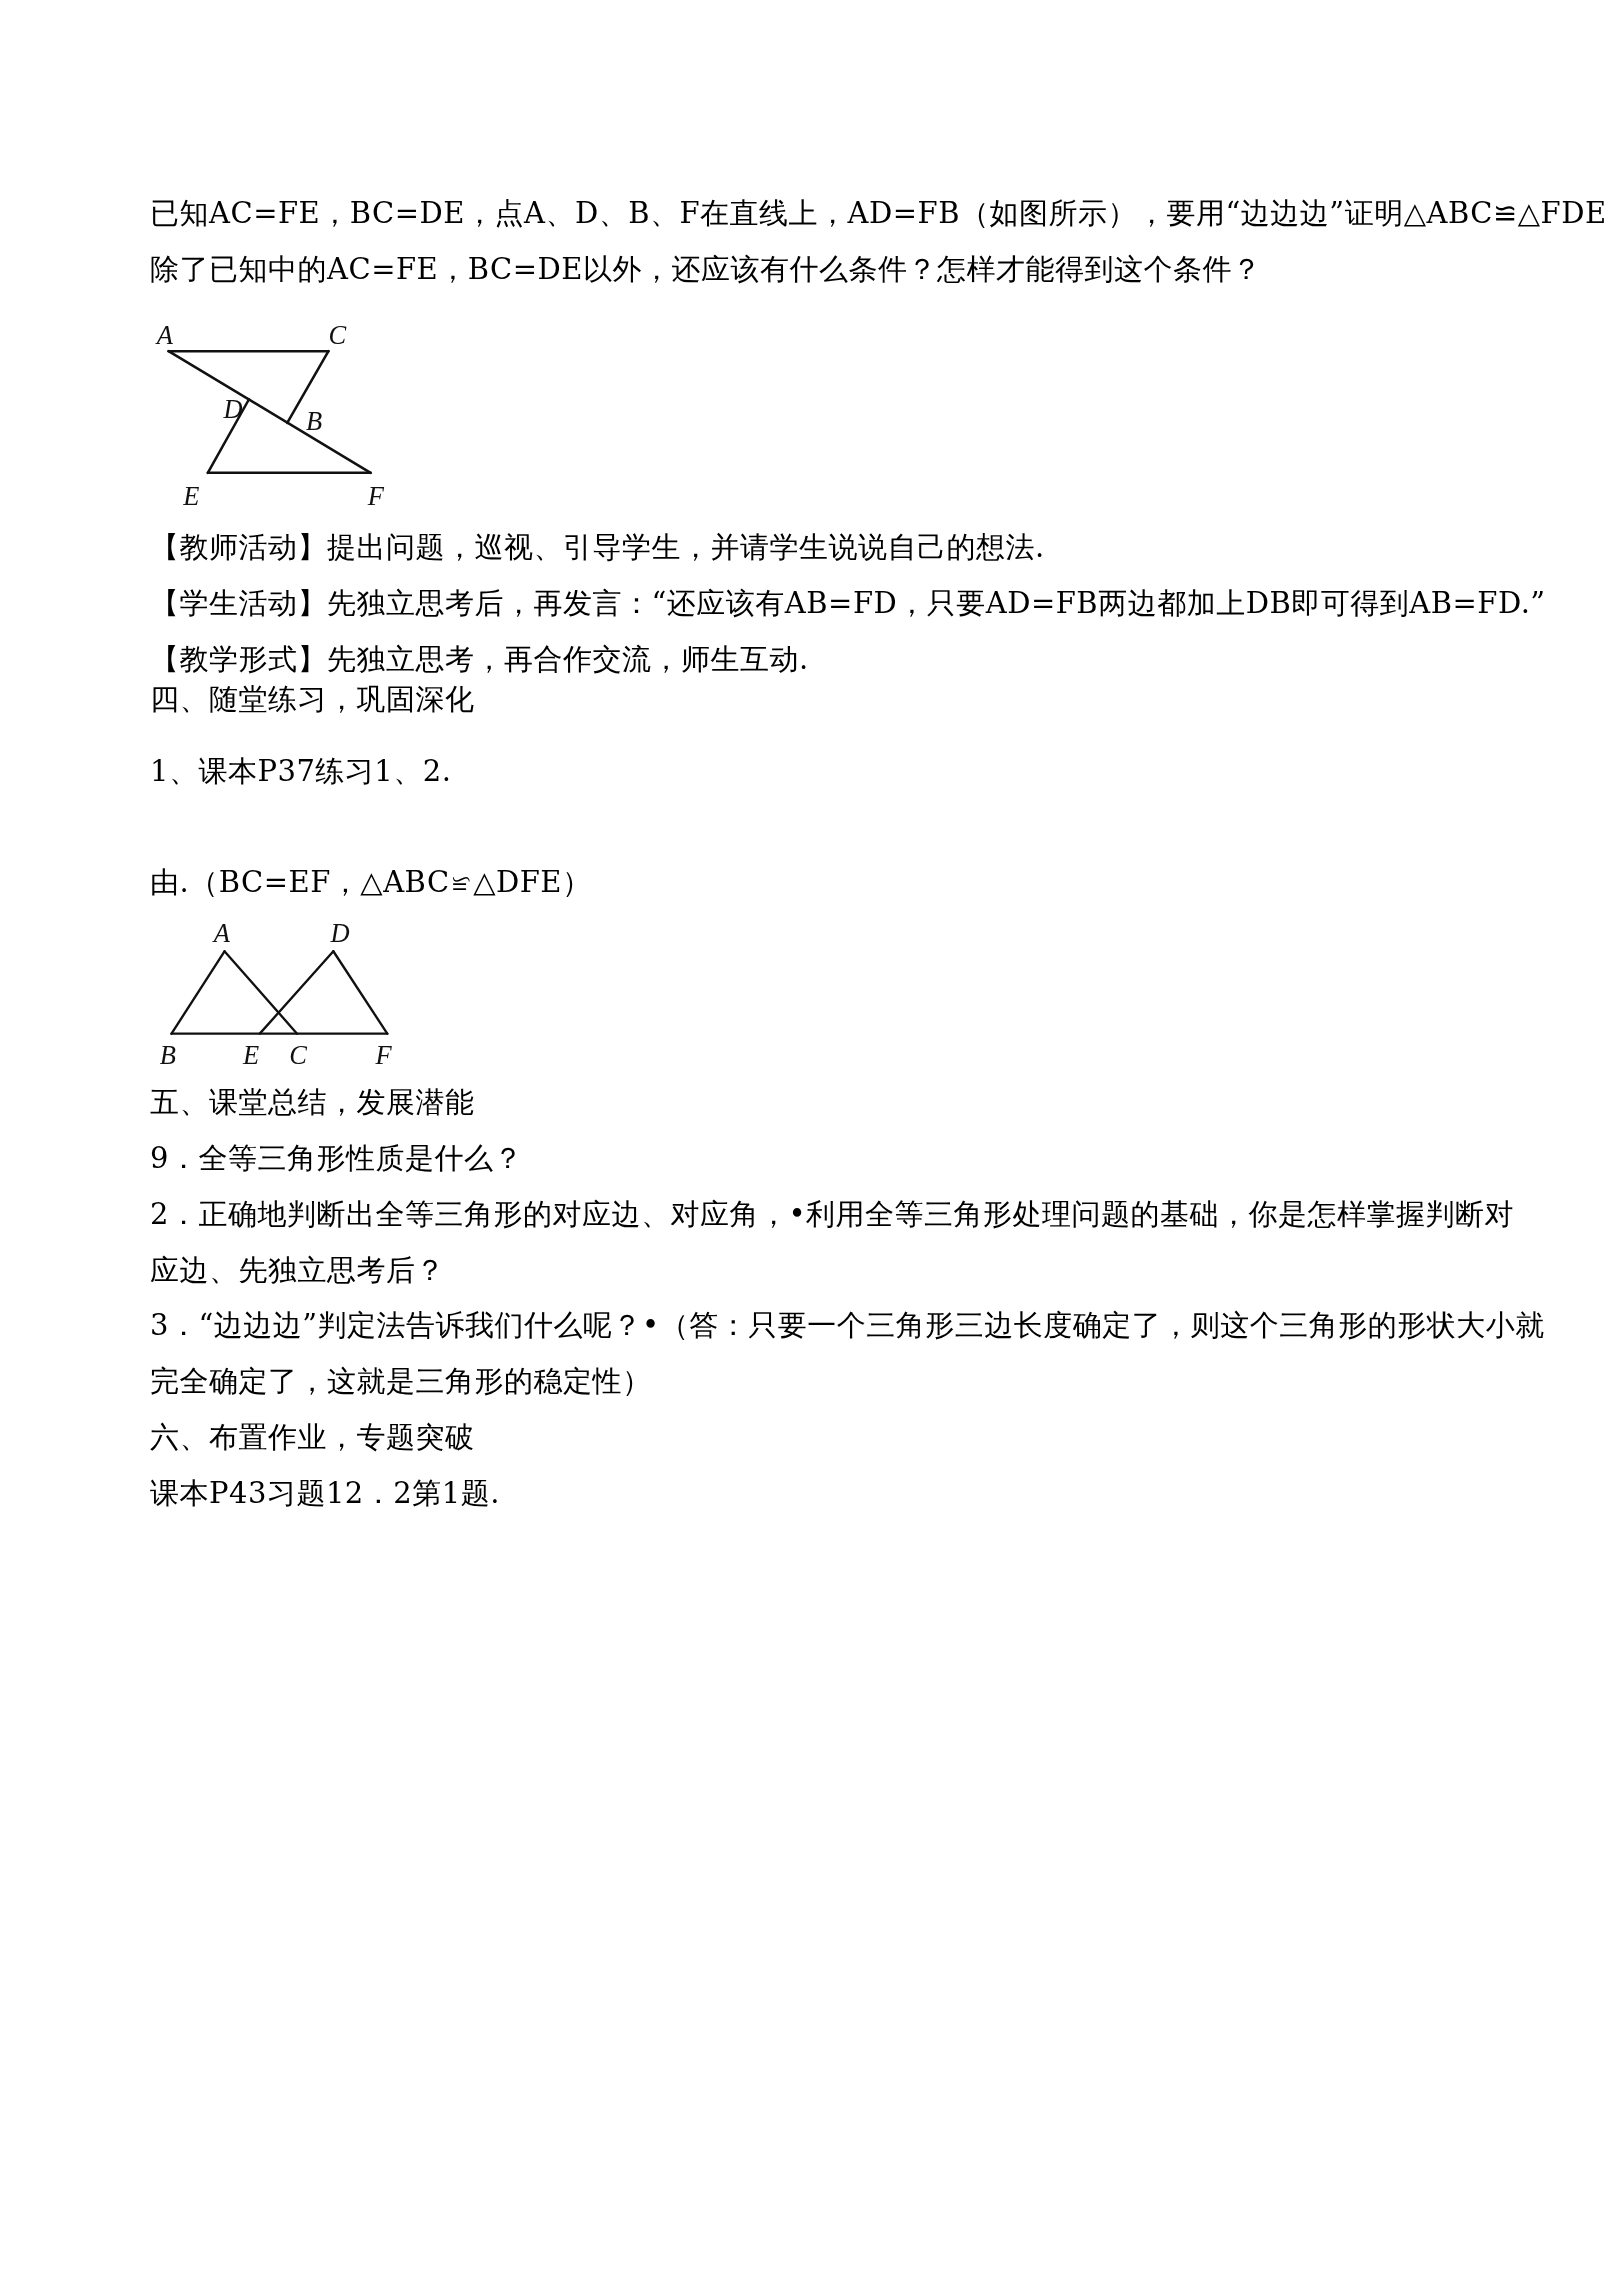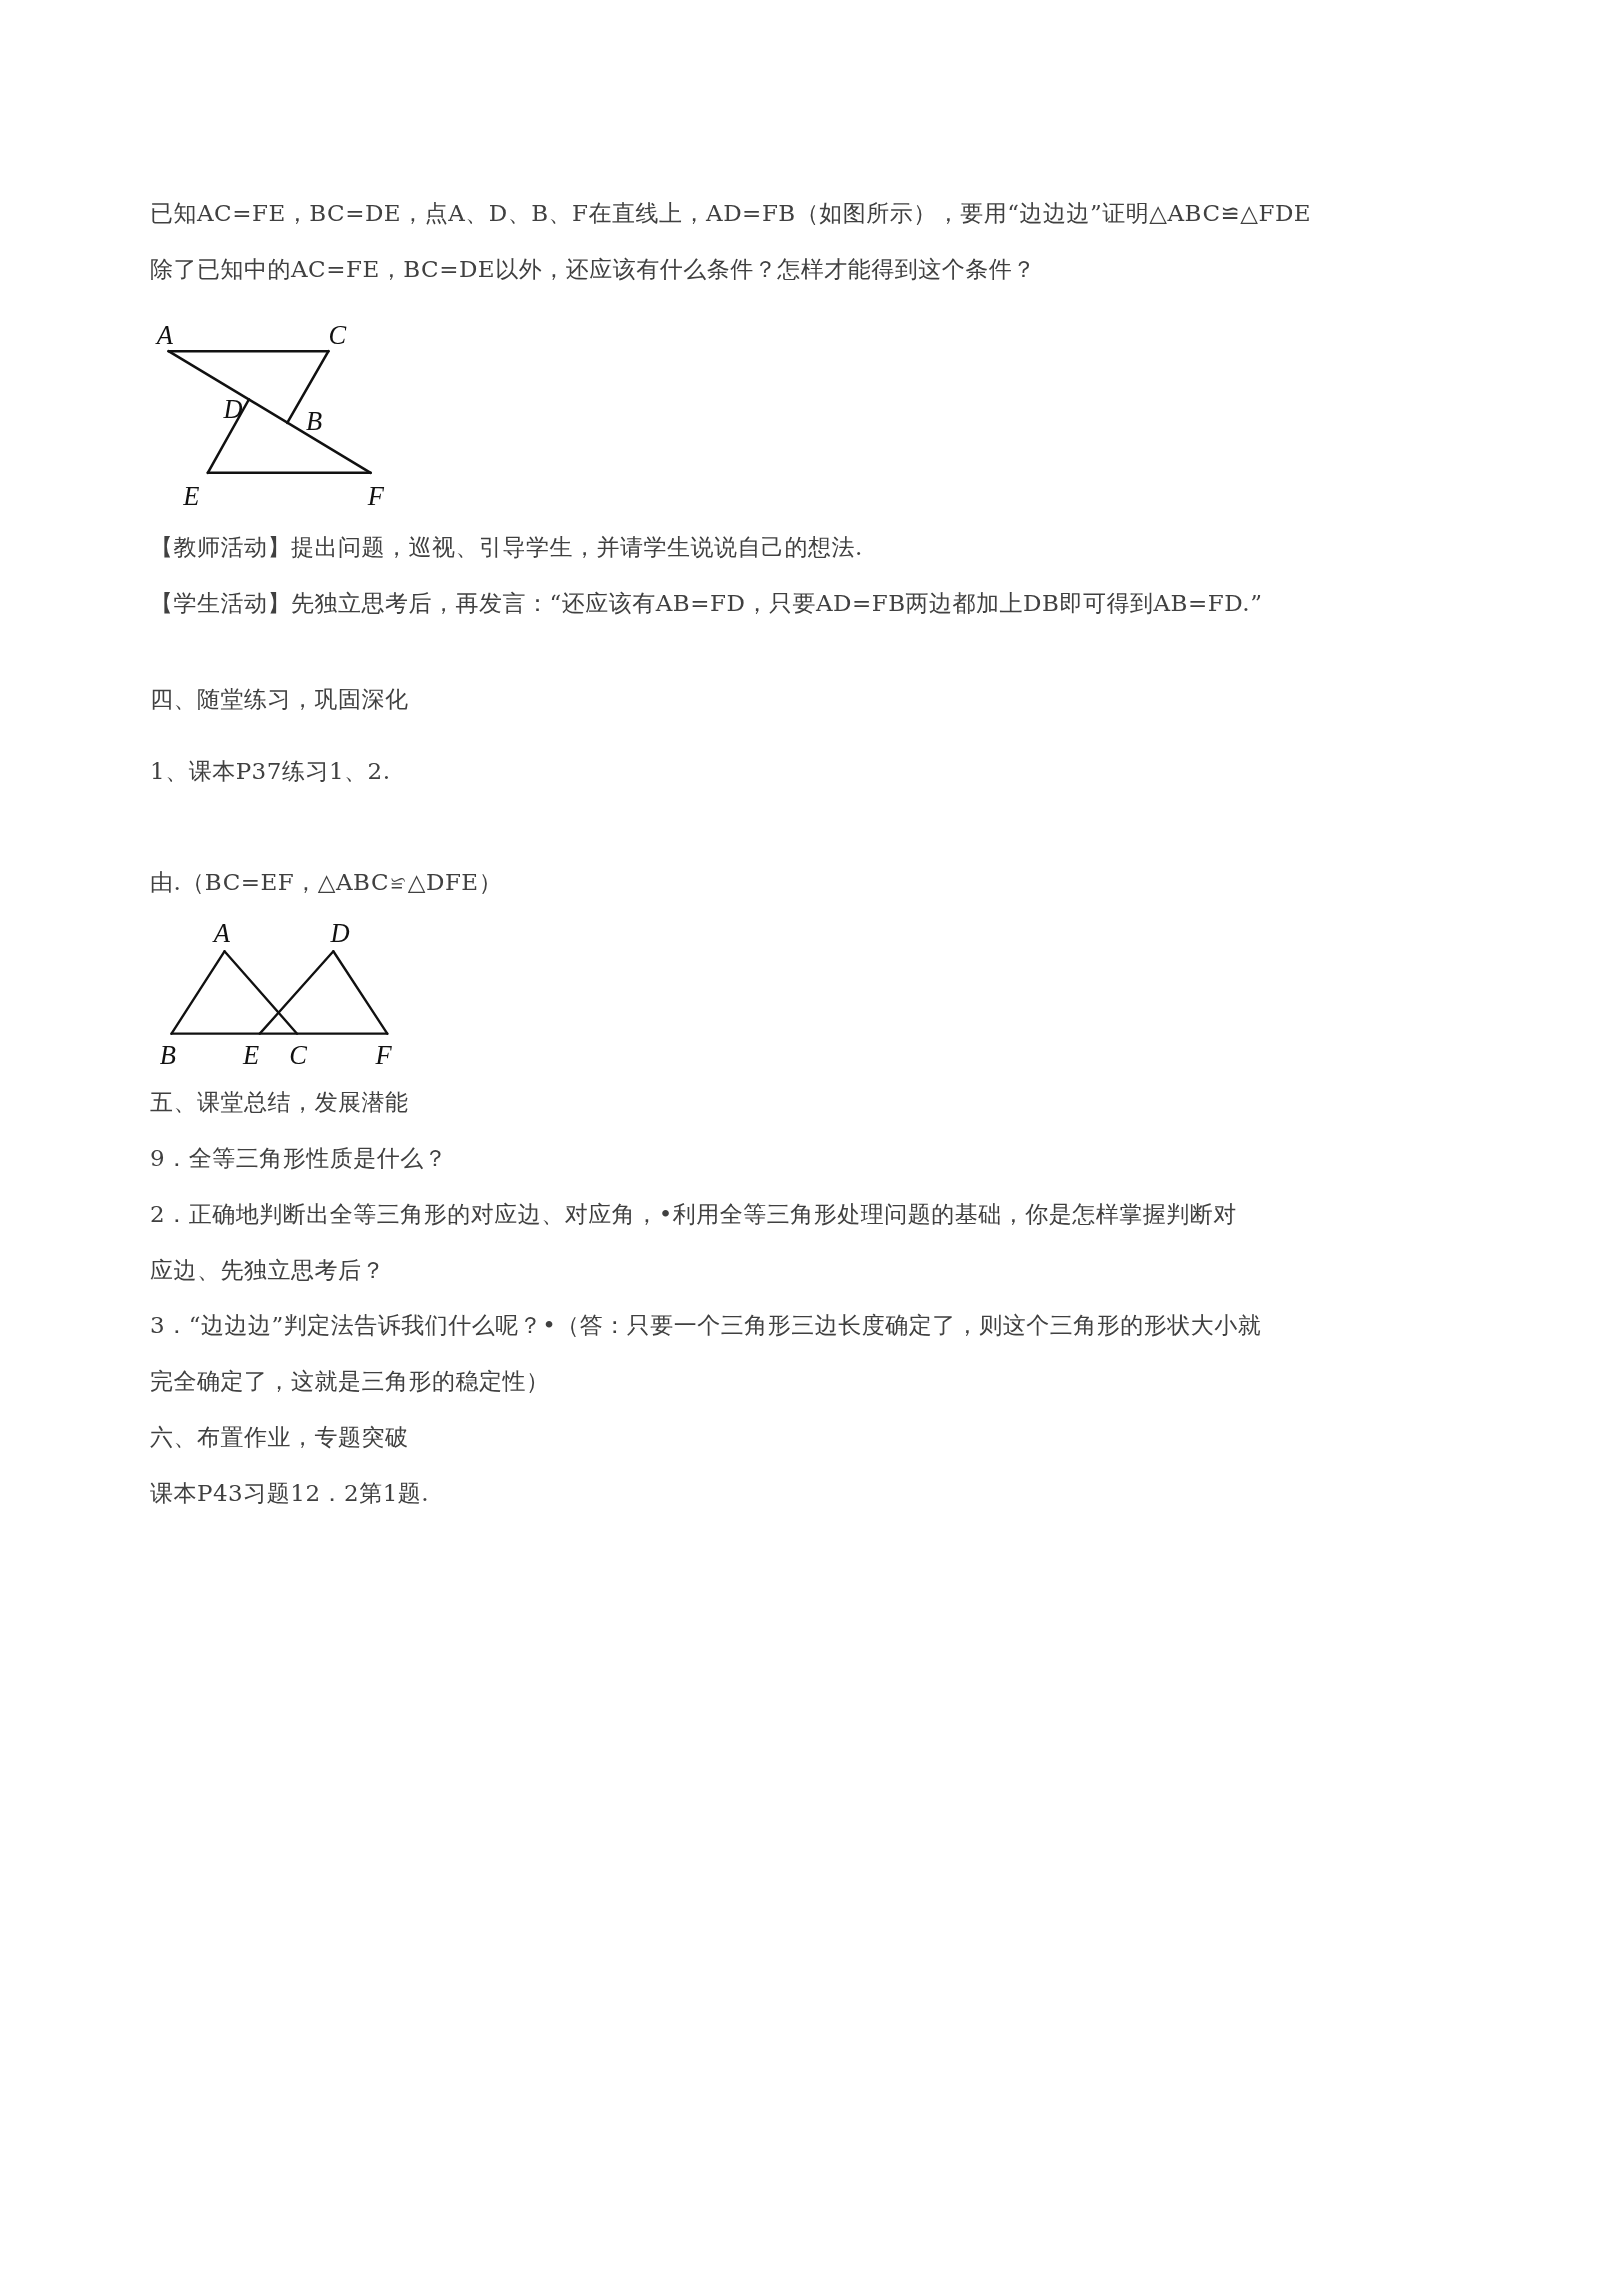--- a/index.html
+++ b/index.html
@@ -1,21 +1,21 @@
 <!DOCTYPE html>
 <html><head>
   <meta charset="utf-8">
   <style>
     html, body { margin: 0; padding: 0; background: #ffffff; }
     body { width: 1621px; height: 2293px; position: relative; overflow: hidden; }
     .page { position: absolute; left: 0; top: 0; width: 1621px; height: 2293px; background: #fff; }
     .line {
       position: absolute; left: 150px;
       font-family: "DejaVu Serif", "Liberation Serif", serif;
-      font-size: 23px; line-height: 29px; color: #404040; white-space: nowrap;
+      font-size: 29px; line-height: 29px; color: #000000; white-space: nowrap;
       letter-spacing: 0.5px;
     }
     svg.fig { position: absolute; overflow: visible; }
     svg.fig text {
       font-family: "Liberation Serif", "DejaVu Serif", serif;
       font-style: italic; font-size: 27px; fill: #111;
     }
   </style>
 </head>
 <body>
@@ -36,20 +36,21 @@
     <text x="10" y="36">A</text>
     <text x="185" y="36">C</text>
     <text x="78" y="111">D</text>
     <text x="162" y="123">B</text>
     <text x="37" y="200">E</text>
     <text x="225" y="200">F</text>
   </svg>
 
   <div class="line" style="top:533px">【教师活动】提出问题，巡视、引导学生，并请学生说说自己的想法.</div>
   <div class="line" style="top:589px">【学生活动】先独立思考后，再发言：“还应该有AB=FD，只要AD=FB两边都加上DB即可得到AB=FD.”</div>
+  <div class="line" style="top:645px">【教学形式】先独立思考，再合作交流，师生互动.</div>
   <div class="line" style="top:685px">四、随堂练习，巩固深化</div>
   <div class="line" style="top:757px">1、课本P37练习1、2.</div>
   <div class="line" style="top:868px">由.（BC=EF，△ABC≌△DFE）</div>
 
   <svg class="fig" style="left:147px; top:907px;" width="255" height="167" viewBox="0 0 260 170">
     <g stroke="#111" stroke-width="2.4" fill="none" stroke-linecap="round">
       <line x1="25" y1="129" x2="245" y2="129"></line>
       <line x1="25" y1="129" x2="79" y2="45"></line>
       <line x1="79" y1="45" x2="153" y2="129"></line>
       <line x1="115" y1="129" x2="190" y2="45"></line>

